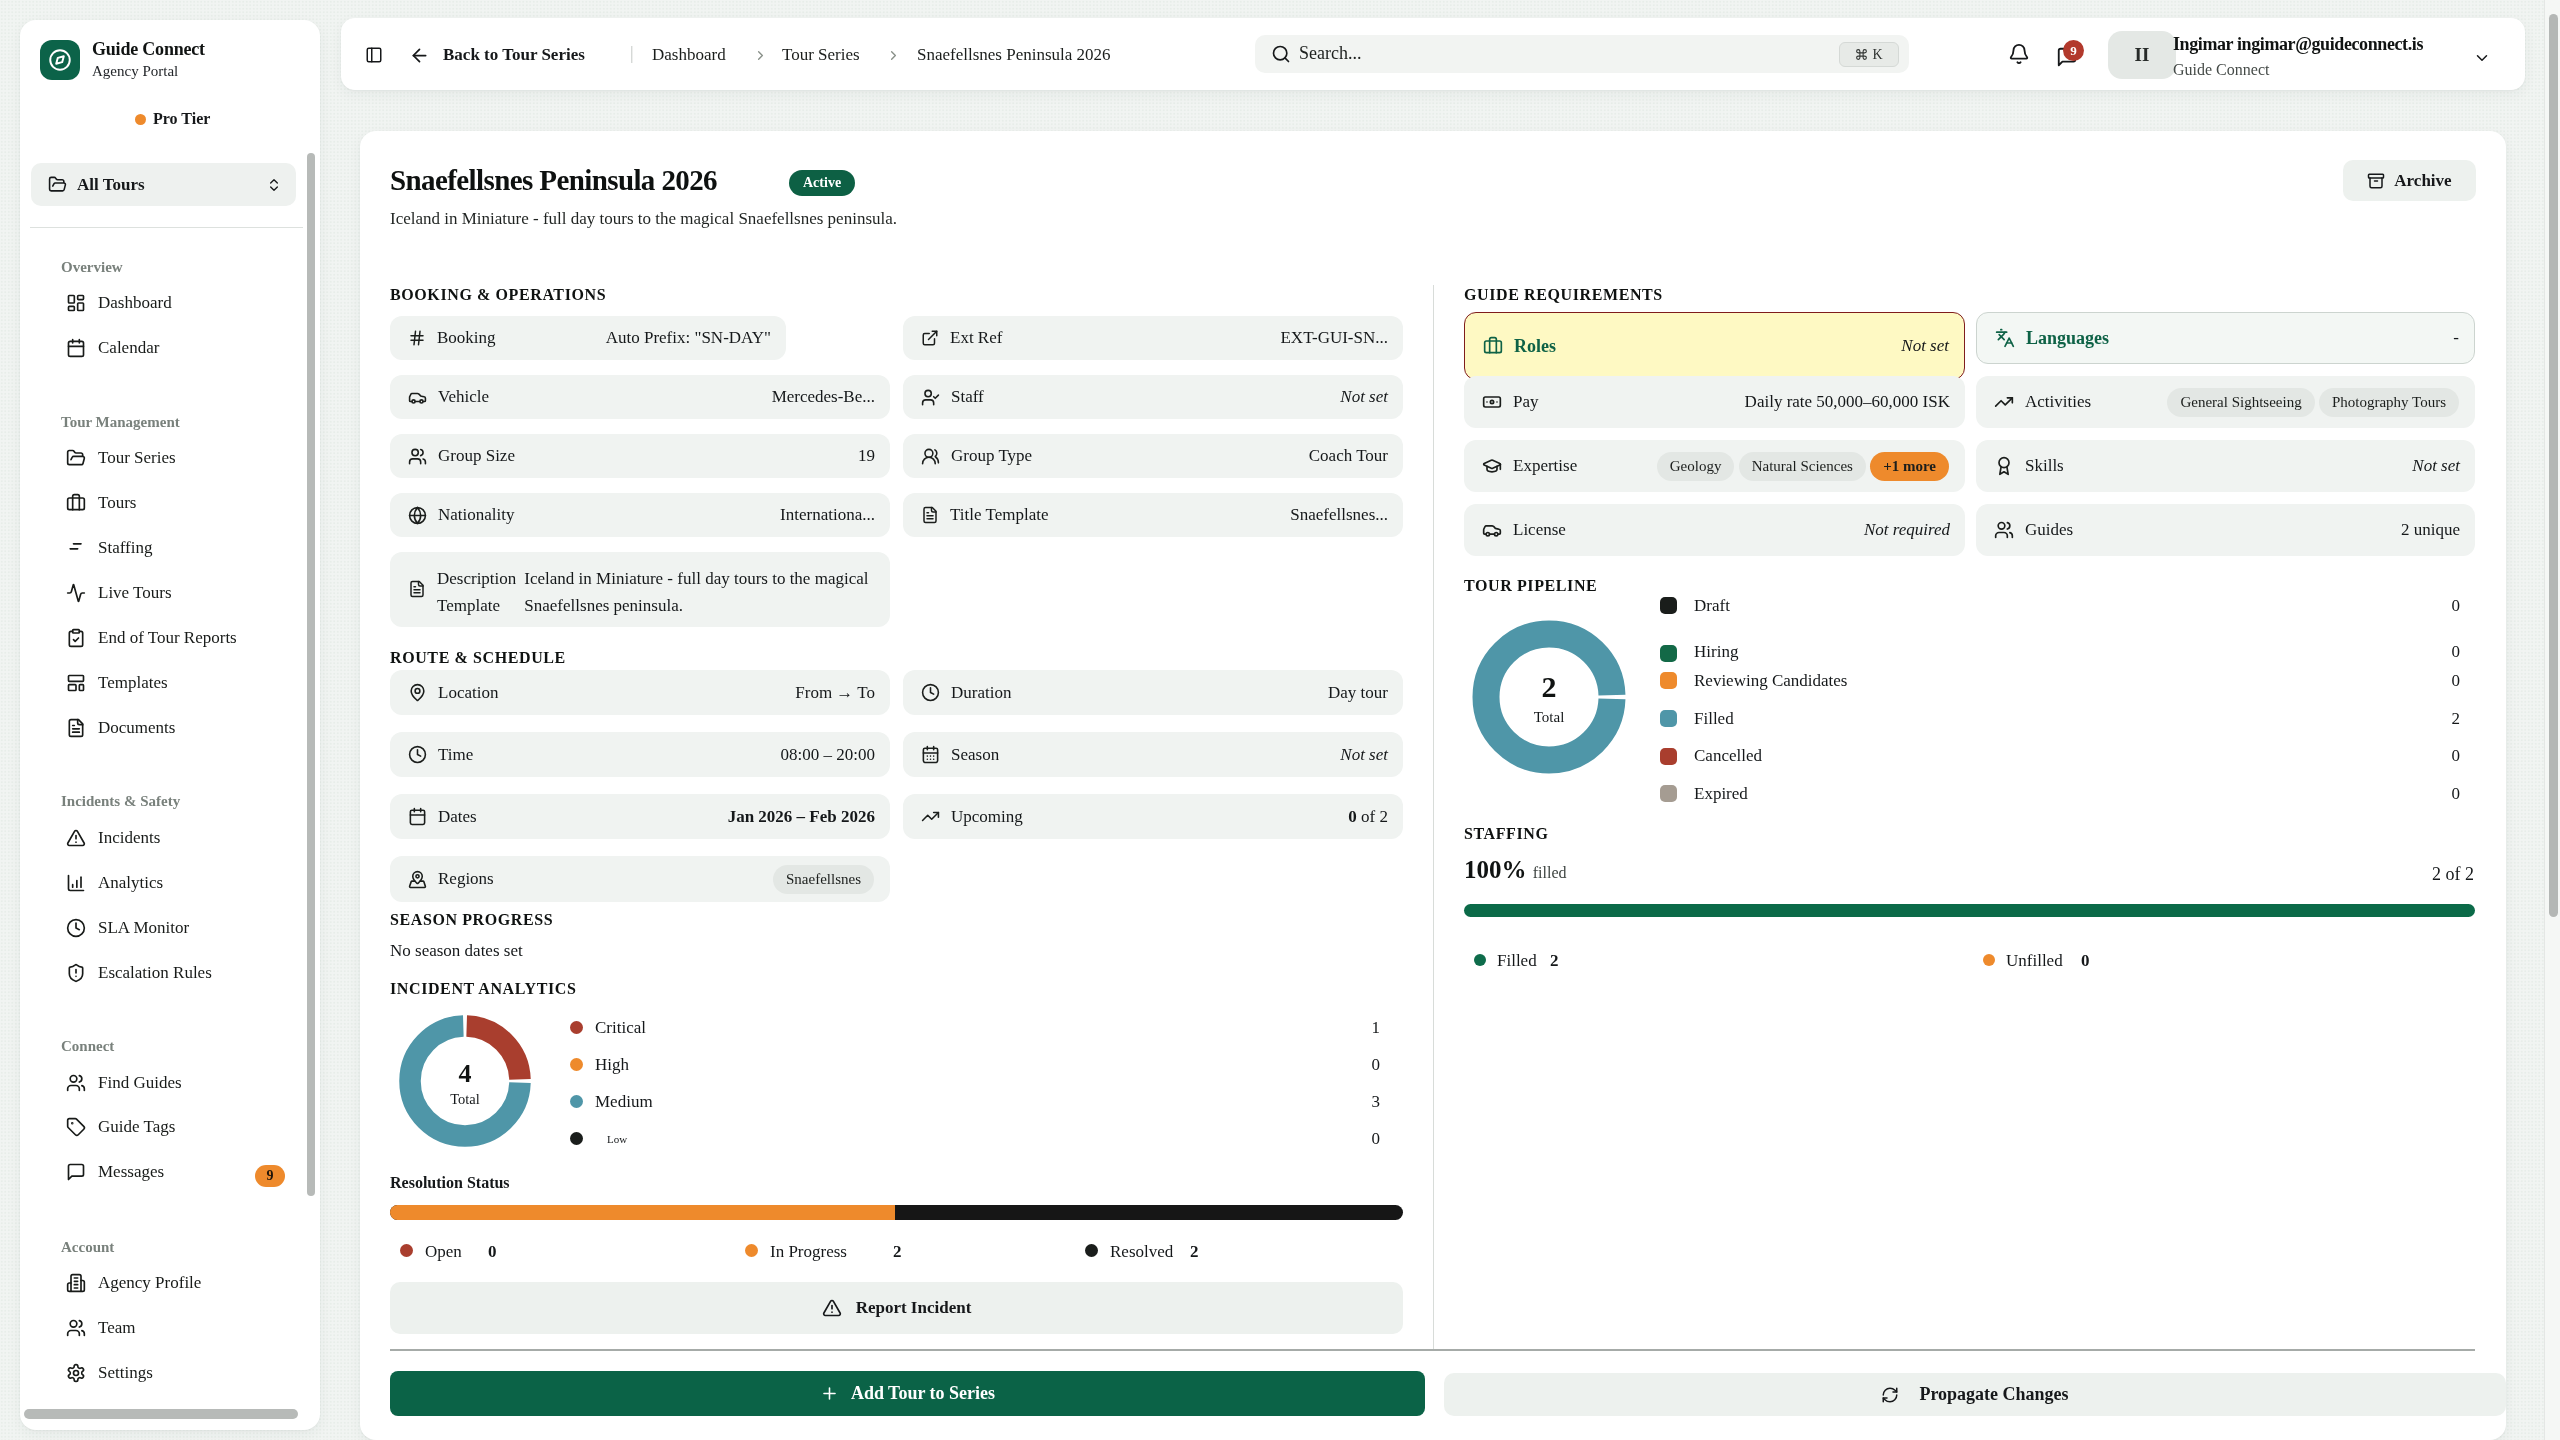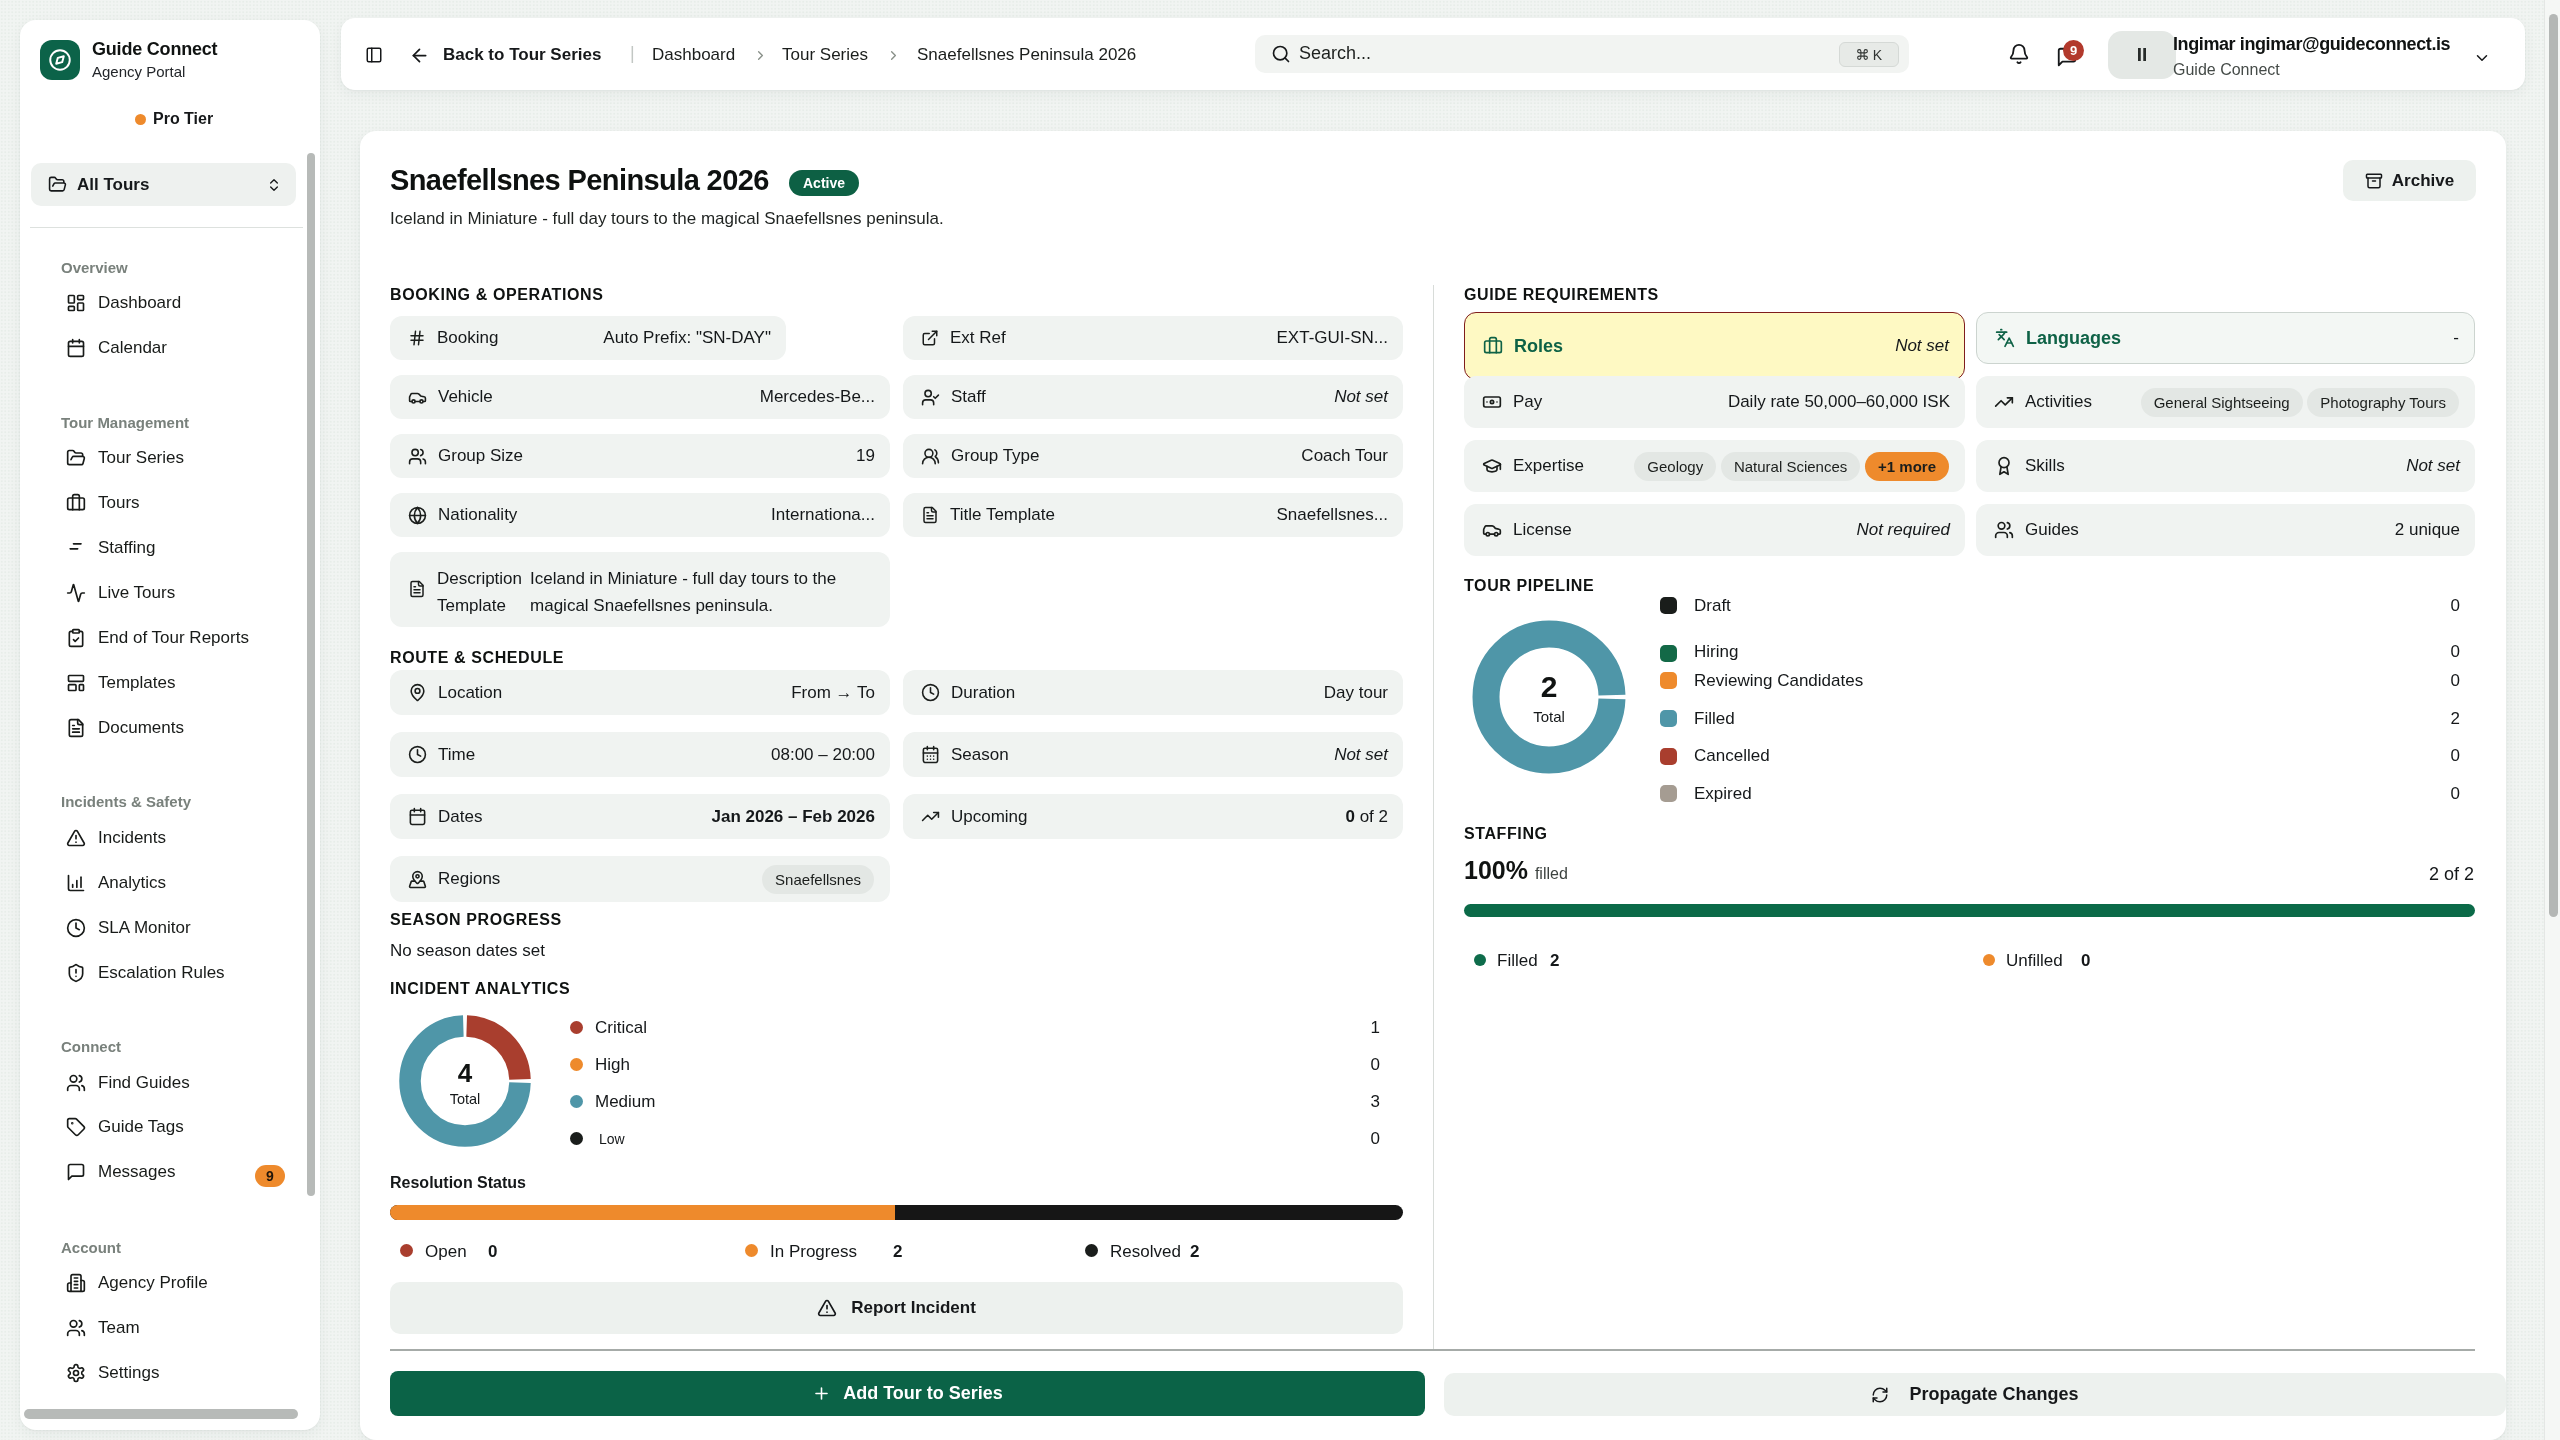--- a/index.html
+++ b/index.html
@@ -1,20 +1,20 @@
 <!DOCTYPE html>
 <html><head>
 <meta charset="utf-8">
 <style>
   * { margin:0; padding:0; box-sizing:border-box; }
   html,body { width:2560px; height:1440px; overflow:hidden; }
   body { background:#f1f4f2; background-image:radial-gradient(#e7ede9 0.9px, rgba(0,0,0,0) 1.1px); background-size:3.5px 3.5px; font-family:"Liberation Sans", sans-serif; color:#15181a; position:relative; }
   .abs { position:absolute; }
   svg { display:block; }
-  .card { position:absolute; background:#fff; border-radius:16px; box-shadow:0 1px 2px rgba(40,60,50,.05), 0 4px 14px rgba(40,60,50,.05); }
+  .card { position:absolute; background:#fff; border-radius:16px; box-shadow:0 1px 2px rgba(40,60,50,.05), 0 4px 14px rgba(40,60,50,.05);font-family:Liberation Serif, serif; }
   .sec { position:absolute; font-size:16px; font-weight:700; letter-spacing:.6px; color:#0f1211; }
   .row { position:absolute; background:#f0f3f1; border-radius:12px; display:flex; align-items:center; }
   .row .ic { margin-left:18px; flex:0 0 auto; color:#1b1e1c; }
   .row .lb { margin-left:11px; font-size:17px; color:#15181a; white-space:nowrap; }
   .row .val { margin-left:auto; margin-right:15px; font-size:17px; color:#15181a; white-space:nowrap; }
   .it { font-style:italic; color:#878f8b; }
   .pill { display:inline-block; background:#e3e7e4; border-radius:16px; font-size:15px; padding:6px 13px; color:#1b1e1c; white-space:nowrap; }
   .ni { position:absolute; left:46px; display:flex; gap:12px; align-items:center; font-size:17px; color:#181b19; }
   .slabel { position:absolute; left:41px; font-size:15px; font-weight:700; color:#79817c; }
   .crumb { font-size:17px; color:#1b1e1c; }
@@ -452,21 +452,21 @@
         <span style="margin-left:12px;font-size:17px;">High</span>
         <span style="margin-left:auto;font-size:17px;">0</span>
       </div>
     <div style="height:37px; display:flex; align-items:center;">
         <span style="width:13px;height:13px;border-radius:50%;background:#4f96a8;"></span>
         <span style="margin-left:12px;font-size:17px;">Medium</span>
         <span style="margin-left:auto;font-size:17px;">3</span>
       </div>
     <div style="height:37px; display:flex; align-items:center;">
         <span style="width:13px;height:13px;border-radius:50%;background:#1a1d1b;"></span>
-        <span style="margin-left:16px;font-size:14px;">Low</span>
+        <span style="margin-left:24px;font-size:11px;">Low</span>
         <span style="margin-left:auto;font-size:17px;">0</span>
       </div>
   </div>
 
   <div class="abs" style="left:30px; top:1043px; font-size:16px; font-weight:700; color:#15181a;">Resolution Status</div>
   <div class="abs" style="left:30px; top:1074px; width:1013px; height:15px; border-radius:8px; overflow:hidden; background:#161616;">
     <div style="position:absolute; left:0; top:0; width:49.9%; height:100%; background:#ee8a2c;"></div>
   </div>
   <div class="abs" style="left:40px; top:1111px; width:1003px; height:16px;">
     <span class="abs" style="left:0; top:2px; width:13px; height:13px; border-radius:50%; background:#a93e2e;"></span>

